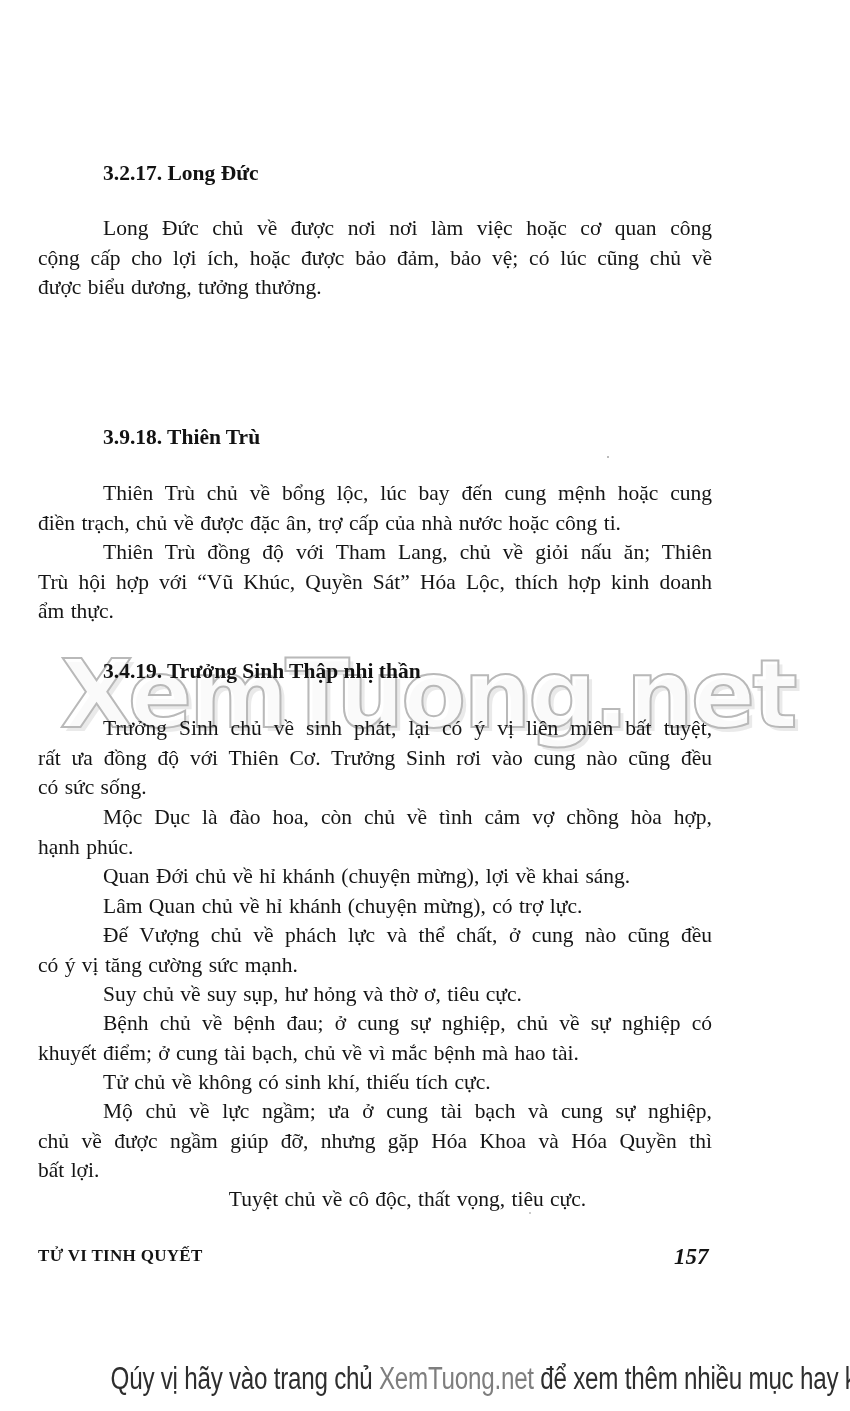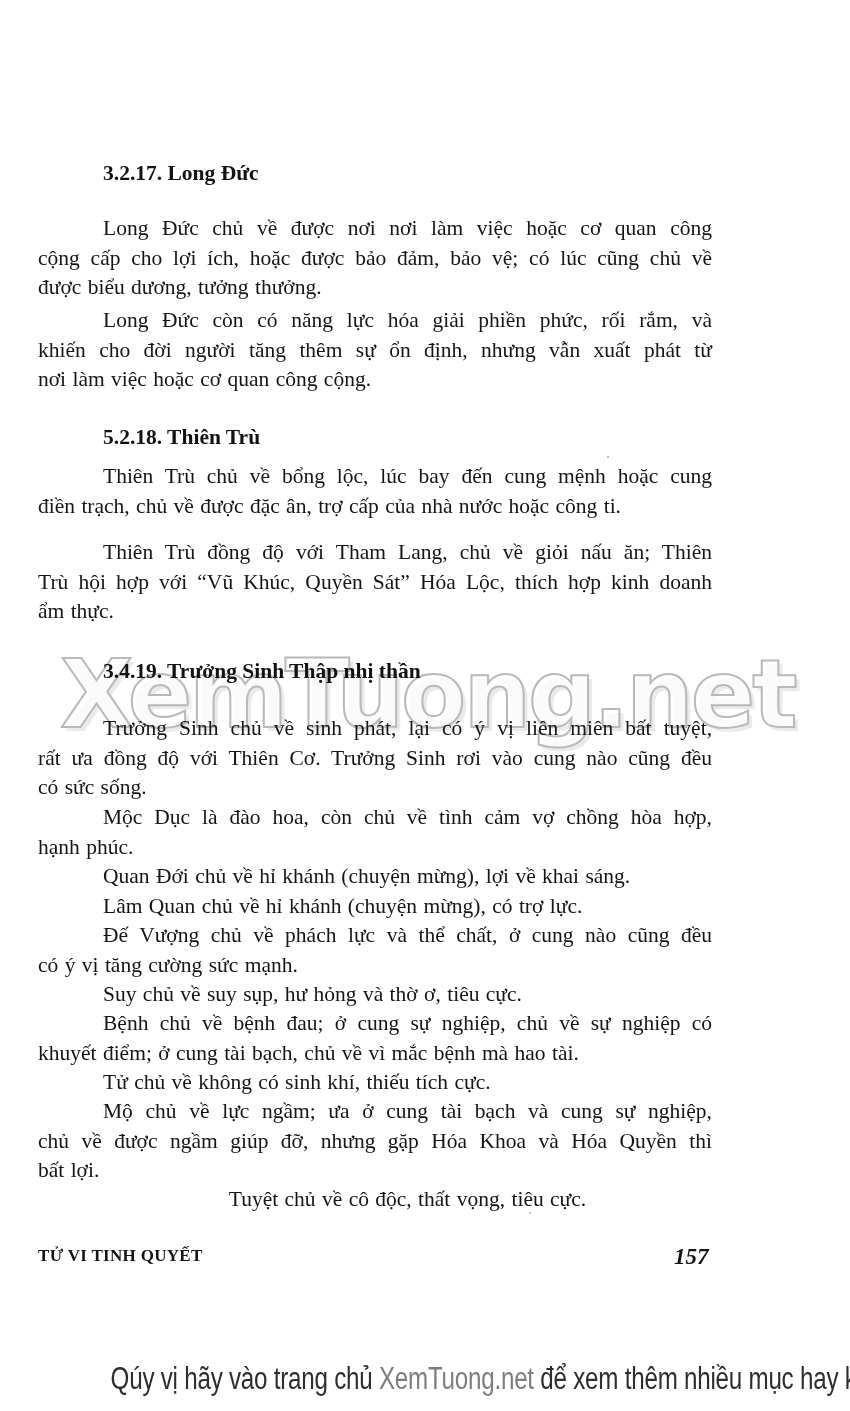--- a/index.html
+++ b/index.html
@@ -82,27 +82,22 @@
 
   <div class="watermark">XemTuong.net</div>
 
   <div id="body-text">
       <div class="heading" style="top: 158px;">3.2.17. Long Đức</div>
       <div class="paragraph" style="top: 214px;">
         <div class="line indent just">Long Đức chủ về được nơi nơi làm việc hoặc cơ quan công</div>
         <div class="line just">cộng cấp cho lợi ích, hoặc được bảo đảm, bảo vệ; có lúc cũng chủ về</div>
         <div class="line">được biểu dương, tưởng thưởng.</div>
       </div>
-      <div class="paragraph" style="top: 306px;">
-        <div class="line indent just">Long Đức còn có năng lực hóa giải phiền phức, rối rắm, và</div>
-        <div class="line just">khiến cho đời người tăng thêm sự ổn định, nhưng vẫn xuất phát từ</div>
-        <div class="line">nơi làm việc hoặc cơ quan công cộng.</div>
-      </div>
-      <div class="heading" style="top: 422px;">5.2.18. Thiên Trù</div>
-      <div class="paragraph" style="top: 462px;">
+      <div class="heading" style="top: 422px;">3.9.18. Thiên Trù</div>
+      <div class="paragraph" style="top: 479px;">
         <div class="line indent just">Thiên Trù chủ về bổng lộc, lúc bay đến cung mệnh hoặc cung</div>
         <div class="line">điền trạch, chủ về được đặc ân, trợ cấp của nhà nước hoặc công ti.</div>
       </div>
       <div class="paragraph" style="top: 538px;">
         <div class="line indent just">Thiên Trù đồng độ với Tham Lang, chủ về giỏi nấu ăn; Thiên</div>
         <div class="line just">Trù hội hợp với “Vũ Khúc, Quyền Sát” Hóa Lộc, thích hợp kinh doanh</div>
         <div class="line">ẩm thực.</div>
       </div>
       <div class="heading" style="top: 656px;">3.4.19. Trưởng Sinh Thập nhị thần</div>
       <div class="paragraph" style="top: 714px;">

